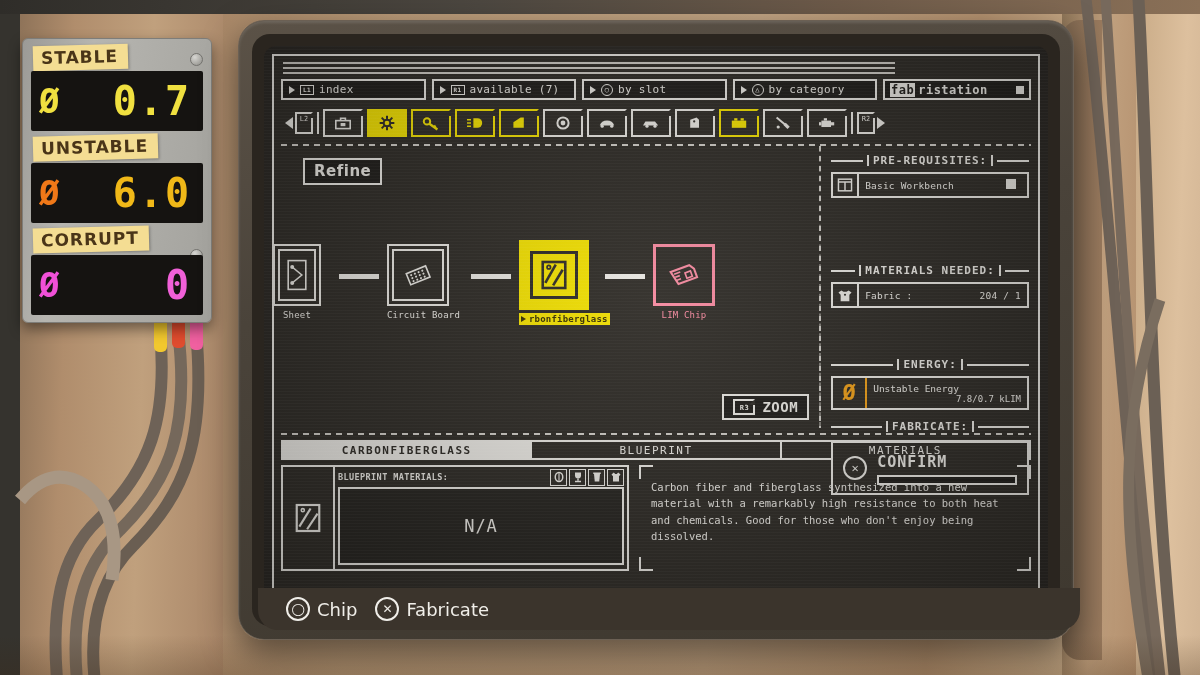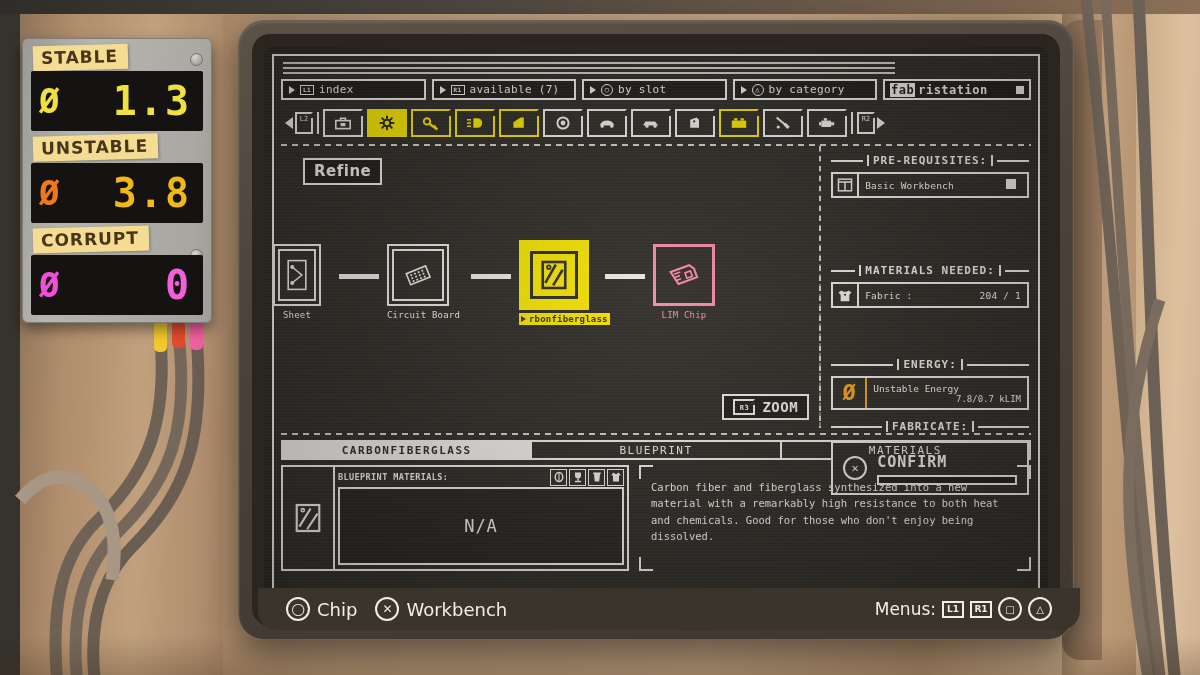--- a/index.html
+++ b/index.html
@@ -354,27 +354,27 @@
   <div id="floorlight"></div>
 </div>
 
 <div id="meterbox">
   <div class="screw" style="top:14px"></div>
   <div class="screw" style="top:210px"></div>
 
   <div class="tape-label" style="top:6px">STABLE</div>
   <div class="meter-readout" style="top:32px">
     <span class="meter-sym" style="color:#f0e040">Ø</span>
-    <span class="meter-val" style="color:#f0e040">1.3</span>
+    <span class="meter-val" style="color:#f0e040">0.7</span>
   </div>
 
   <div class="tape-label" style="top:96px">UNSTABLE</div>
   <div class="meter-readout" style="top:124px">
     <span class="meter-sym" style="color:#f07818">Ø</span>
-    <span class="meter-val" style="color:#f0b818">3.8</span>
+    <span class="meter-val" style="color:#f0b818">6.0</span>
   </div>
 
   <div class="tape-label" style="top:188px">CORRUPT</div>
   <div class="meter-readout" style="top:216px">
     <span class="meter-sym" style="color:#f050d8">Ø</span>
     <span class="meter-val" style="color:#f060d8">0</span>
   </div>
 </div>
 
 <div id="terminal-shell"></div>
@@ -753,22 +753,15 @@
   </div>
 </div>
 
 <div id="footer">
   <span class="grp">
     <span class="padglyph">◯</span>
     <span>Chip</span>
   </span>
   <span class="grp">
     <span class="padglyph">✕</span>
-    <span>Workbench</span>
-  </span>
-  <span class="menus">
-    <span>Menus:</span>
-    <span class="padsq">L1</span>
-    <span class="padsq">R1</span>
-    <span class="padglyph" style="font-size:10px">□</span>
-    <span class="padglyph" style="font-size:10px">△</span>
+    <span>Fabricate</span>
   </span>
 </div>
 
 </body></html>

